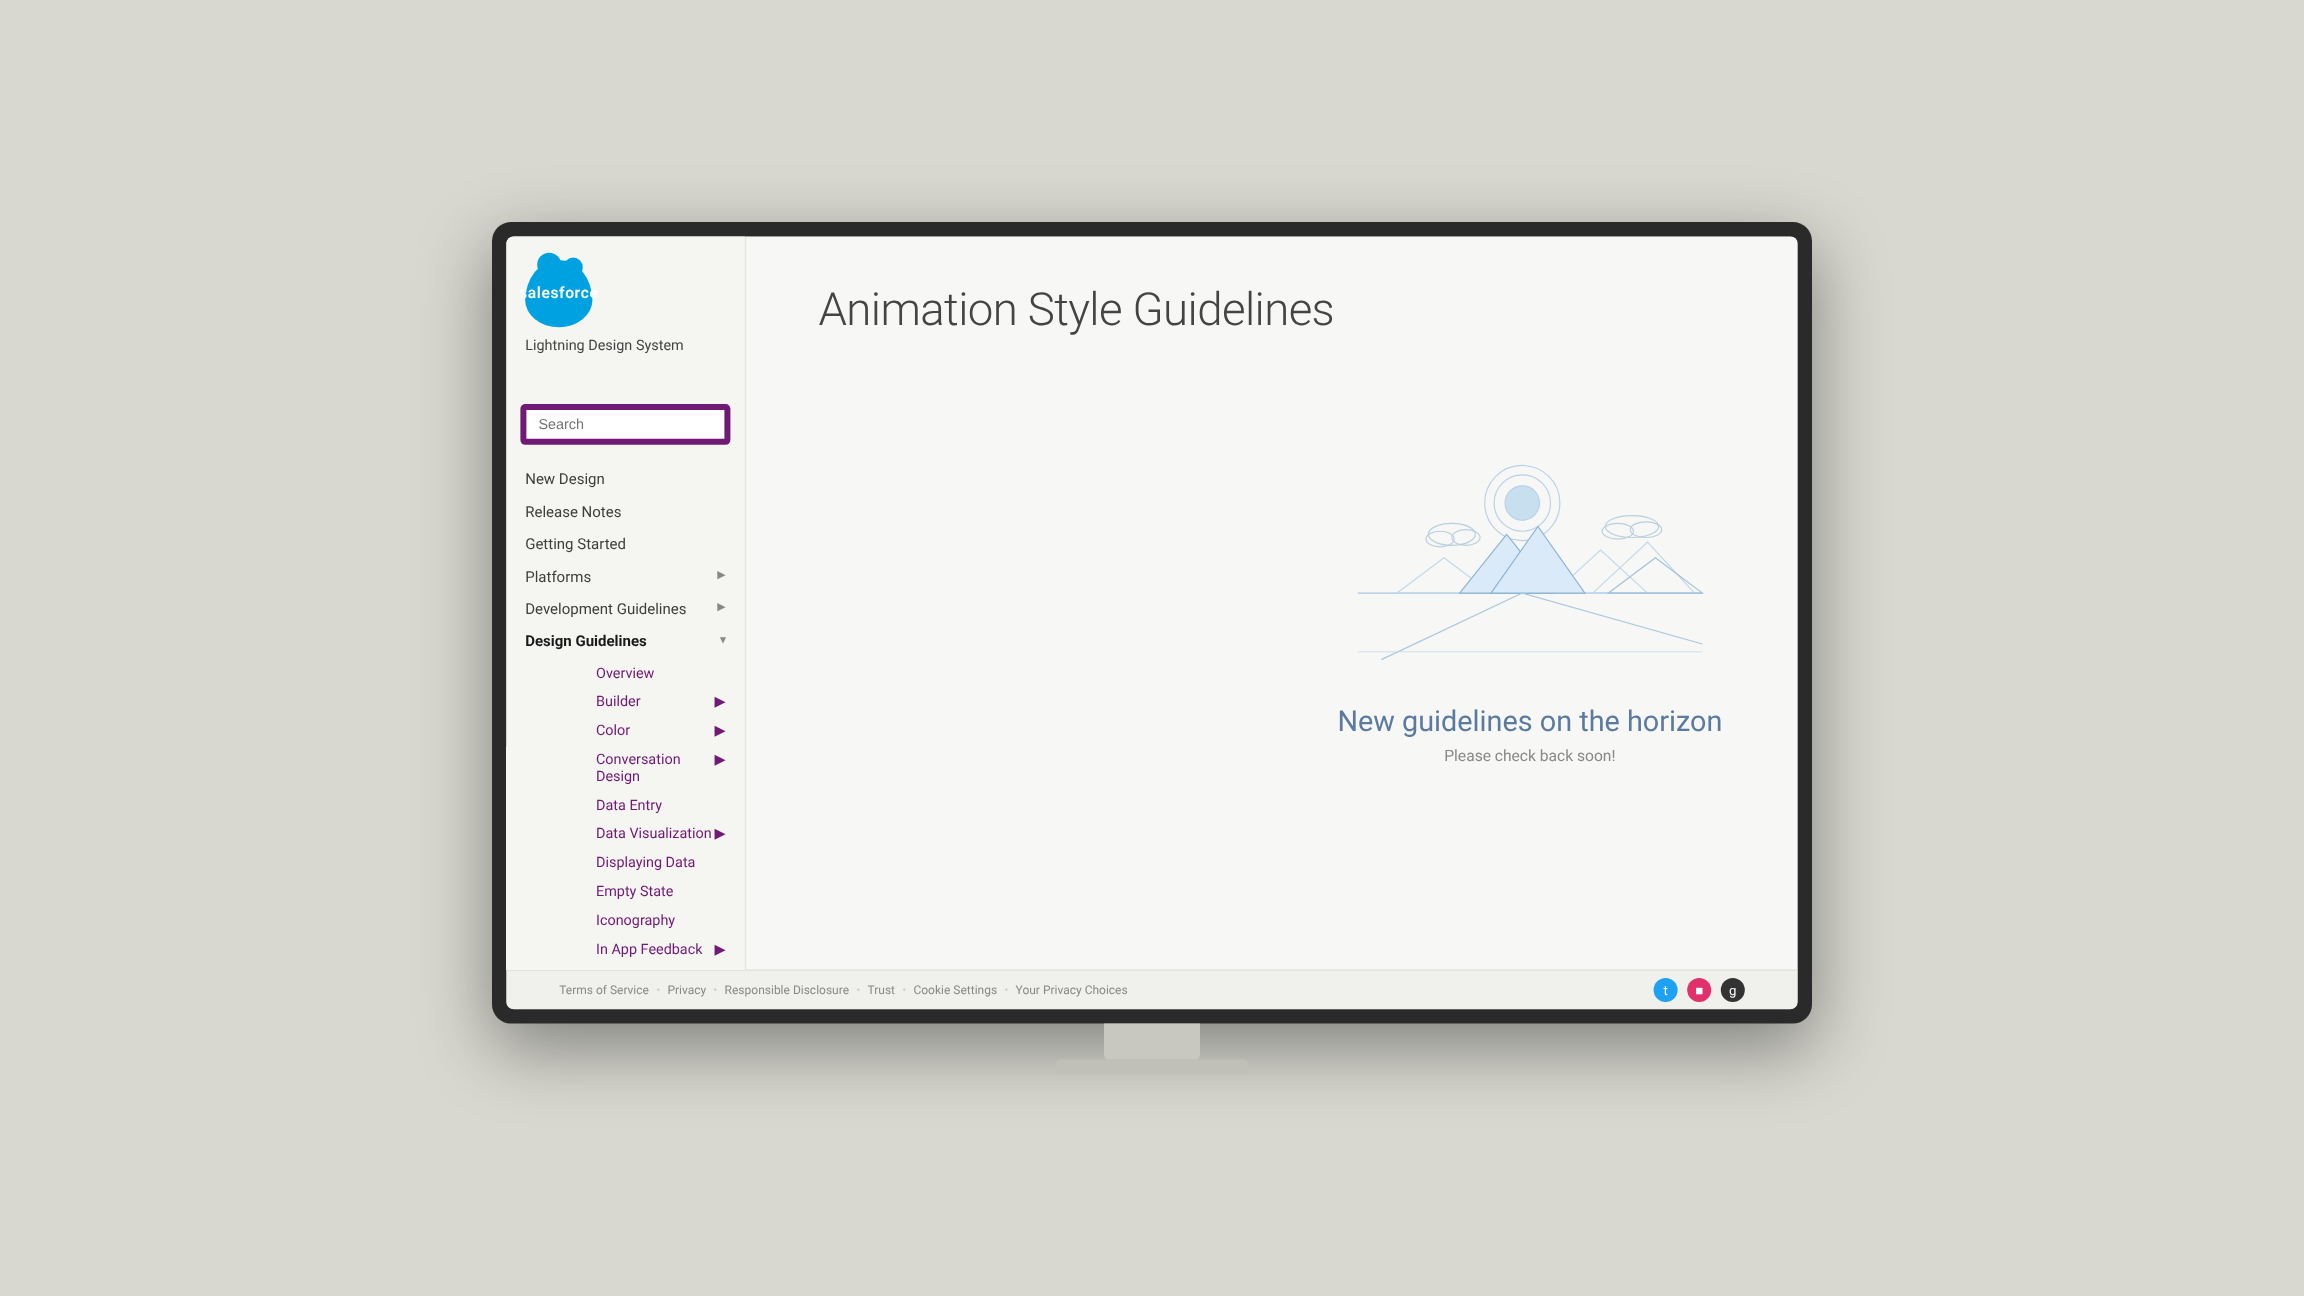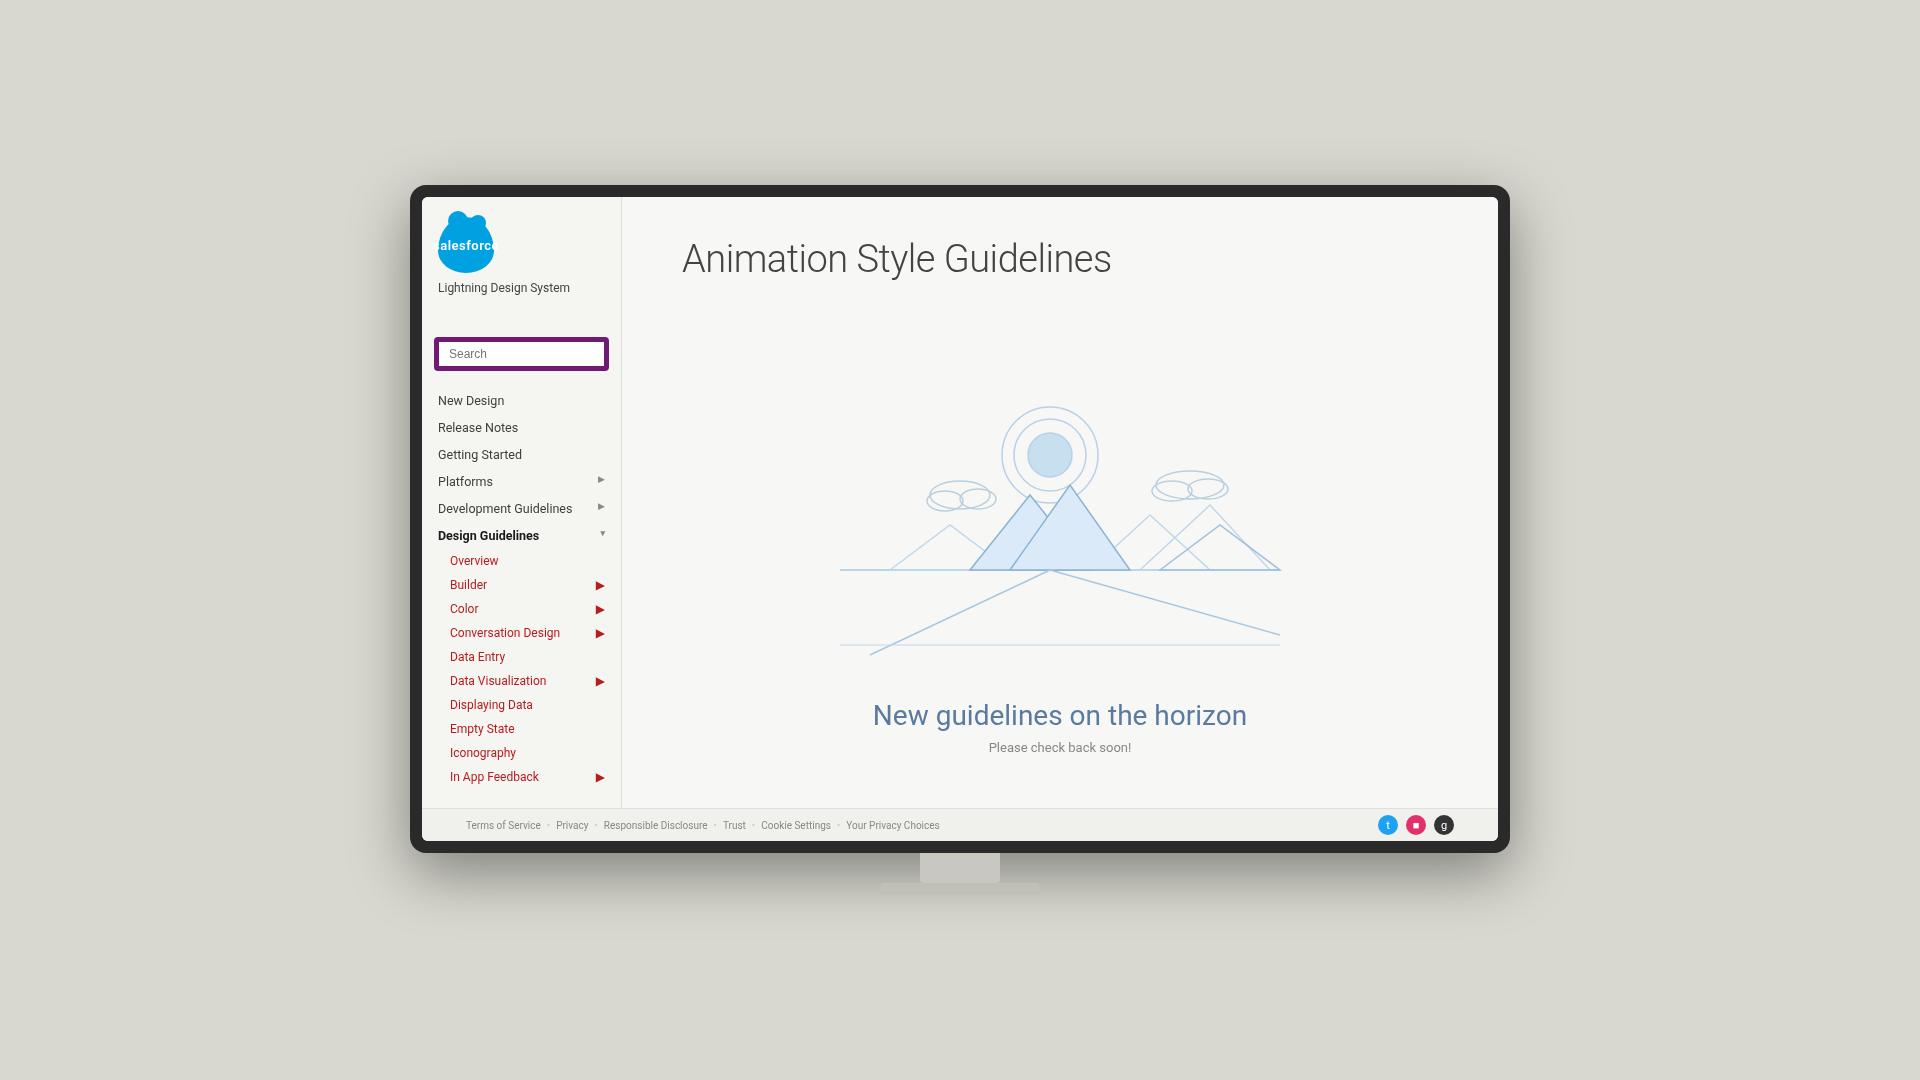--- a/index.html
+++ b/index.html
@@ -125,35 +125,35 @@
     .nav-item .chevron {
       font-size: 9px;
       color: #888;
     }
     .sub-nav-items {
       list-style: none;
     }
     .sub-nav-item {
       padding: 5px 16px 5px 28px;
       font-size: 12px;
-      color: #b91c1c;
+      color: #701a75;
       cursor: pointer;
       display: flex;
       align-items: flex-start;
       justify-content: space-between;
+      margin-left: 47px;
     }
     
     .main-content {
       flex: 1;
       background: #f7f7f5;
       overflow-y: auto;
       padding: 40px 60px;
       display: flex;
-      flex-direction: column;
-      gap: 40px;
+      flex-direction: row;
     }
     .page-title {
       font-size: 38px;
       font-weight: 300;
       color: #444;
       margin-bottom: 40px;
       letter-spacing: -0.5px;
     }
     .illustration-area {
       display: flex;
@@ -161,21 +161,21 @@
       align-items: center;
       flex: 1;
       justify-content: center;
     }
     .illustration-svg {
       width: 500px;
       max-width: 100%;
       margin-bottom: 24px;
     }
     .horizon-title {
-      font-size: 28px;
+      font-size: 24px;
       color: #5a7a9f;
       font-weight: 400;
       margin-bottom: 8px;
     }
     .horizon-subtitle {
       font-size: 13px;
       color: #888;
       font-weight: 400;
     }
     

